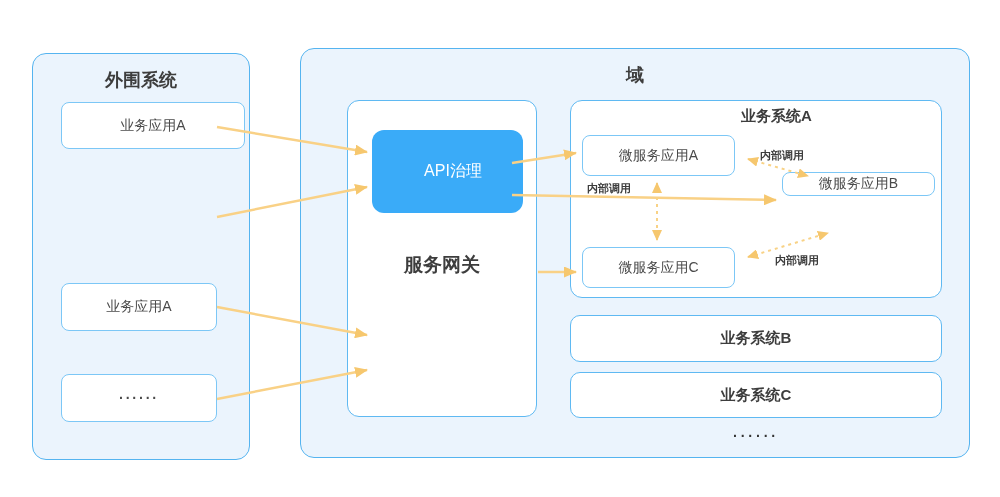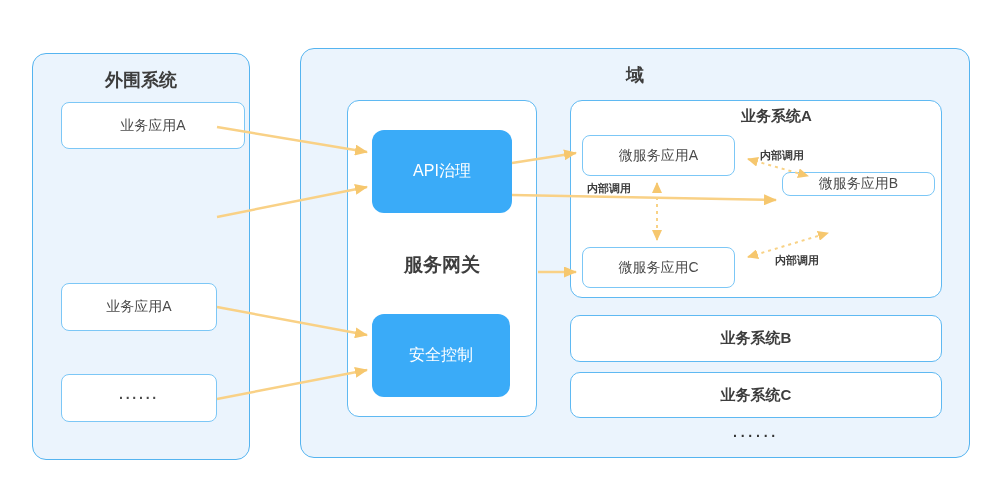--- a/index.html
+++ b/index.html
@@ -62,27 +62,24 @@
     <div class="small-box" style="left:28px;top:320px;width:156px;height:48px;font-weight:bold;letter-spacing:2px;">
       <span>······</span>
     </div>
   </div>
 
   <div class="panel" style="left:300px;top:48px;width:670px;height:410px;">
     <div class="panel-title" style="top:14px;">域</div>
   </div>
 
   <div class="white-card" style="left:347px;top:100px;width:190px;height:317px;"></div>
-  <div class="module-box" style="left:372px;top:130px;width:140px;height:83px;">
+  <div class="module-box" style="left:372px;top:130px;width:140px;height:83px;padding-left:11px;">
     <span>API治理</span>
   </div>
   <div class="card-title" style="left:347px;top:252px;width:190px;font-size:19px;">服务网关</div>
-  <div class="module-box" style="left:372px;top:314px;width:138px;height:83px;">
-    <span>安全控制</span>
-  </div>
 
   <div class="white-card" style="left:570px;top:100px;width:372px;height:198px;border-radius:12px;"></div>
   <div class="card-title" style="left:570px;top:107px;width:355px;font-size:15px;margin-left:29px;">业务系统A</div>
   <div class="small-box" style="left:582px;top:135px;width:153px;height:41px;justify-content:center;">
     <span>微服务应用A</span>
   </div>
   <div class="small-box" style="left:782px;top:172px;width:153px;height:24px;">
     <span>微服务应用B</span>
   </div>
   <div class="small-box" style="left:582px;top:247px;width:153px;height:41px;">

